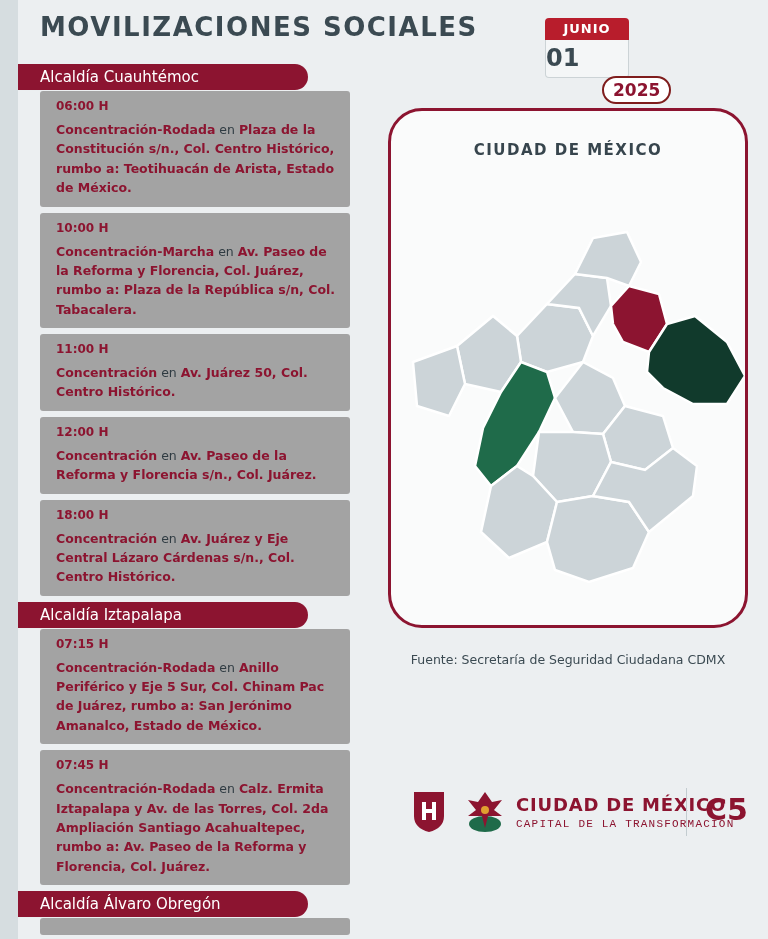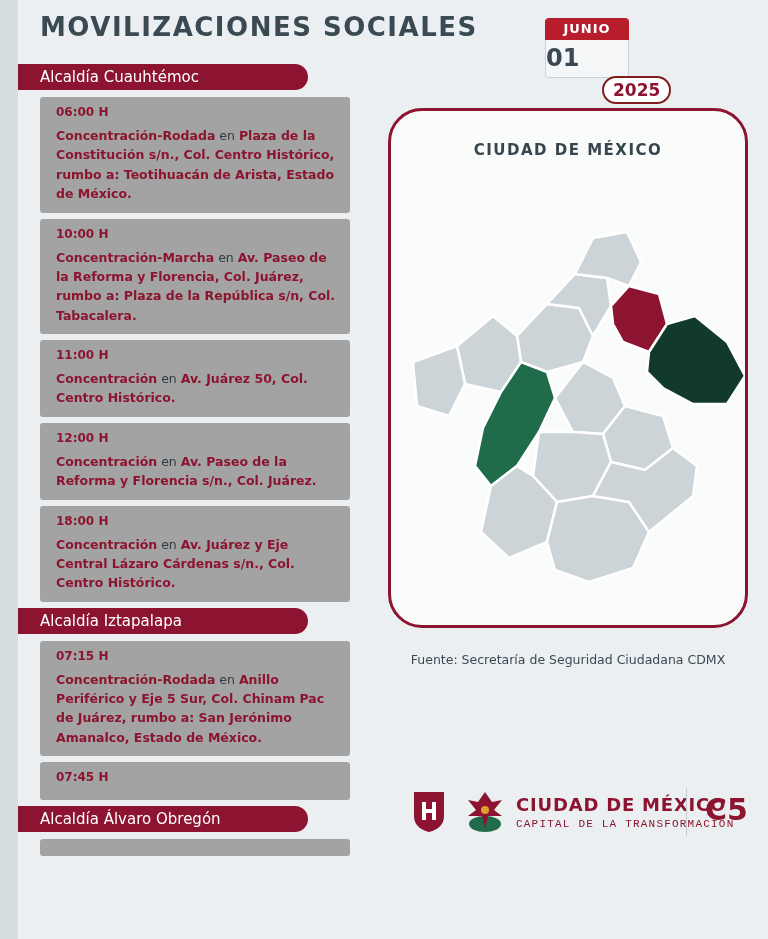--- a/index.html
+++ b/index.html
@@ -95,21 +95,21 @@
   
   .left-col {
     position: absolute;
     left: 18px;
     top: 58px;
     width: 350px;
   }
   .alcaldia-banner {
     position: relative;
     height: 26px;
-    margin-bottom: 7px;
+    margin-bottom: 1px;
     margin-top: 6px;
   }
   .alcaldia-banner .bg {
     position: absolute;
     left: 0; top: 0;
     height: 26px;
     background: #8c1430;
     border-radius: 0 13px 13px 0;
   }
   .alcaldia-banner .label {
@@ -287,20 +287,21 @@
       <div class="alcaldia-banner">
         <div class="bg" style="width: 290px;"></div>
         <div class="label">Alcaldía Iztapalapa</div>
       </div>
       <div class="event">
         <div class="event-time">07:15 H</div>
         <div class="event-desc"><b>Concentración-Rodada</b><span> en </span><b>Anillo Periférico y Eje 5 Sur, Col. Chinam Pac de Juárez, rumbo a: San Jerónimo Amanalco, Estado de México.</b></div>
       </div>
       <div class="event">
         <div class="event-time">07:45 H</div>
+        <div class="event-desc"><b>Concentración-Rodada</b><span> en </span><b>Calz. Ermita Iztapalapa y Av. de las Torres, Col. 2da Ampliación Santiago Acahualtepec, rumbo a: Av. Paseo de la Reforma y Florencia, Col. Juárez.</b></div>
       </div>
       <div class="alcaldia-banner">
         <div class="bg" style="width: 290px;"></div>
         <div class="label">Alcaldía Álvaro Obregón</div>
       </div>
       <div class="event"></div>
     </div>
 
   <div class="right-col">
     <div class="map-card">

